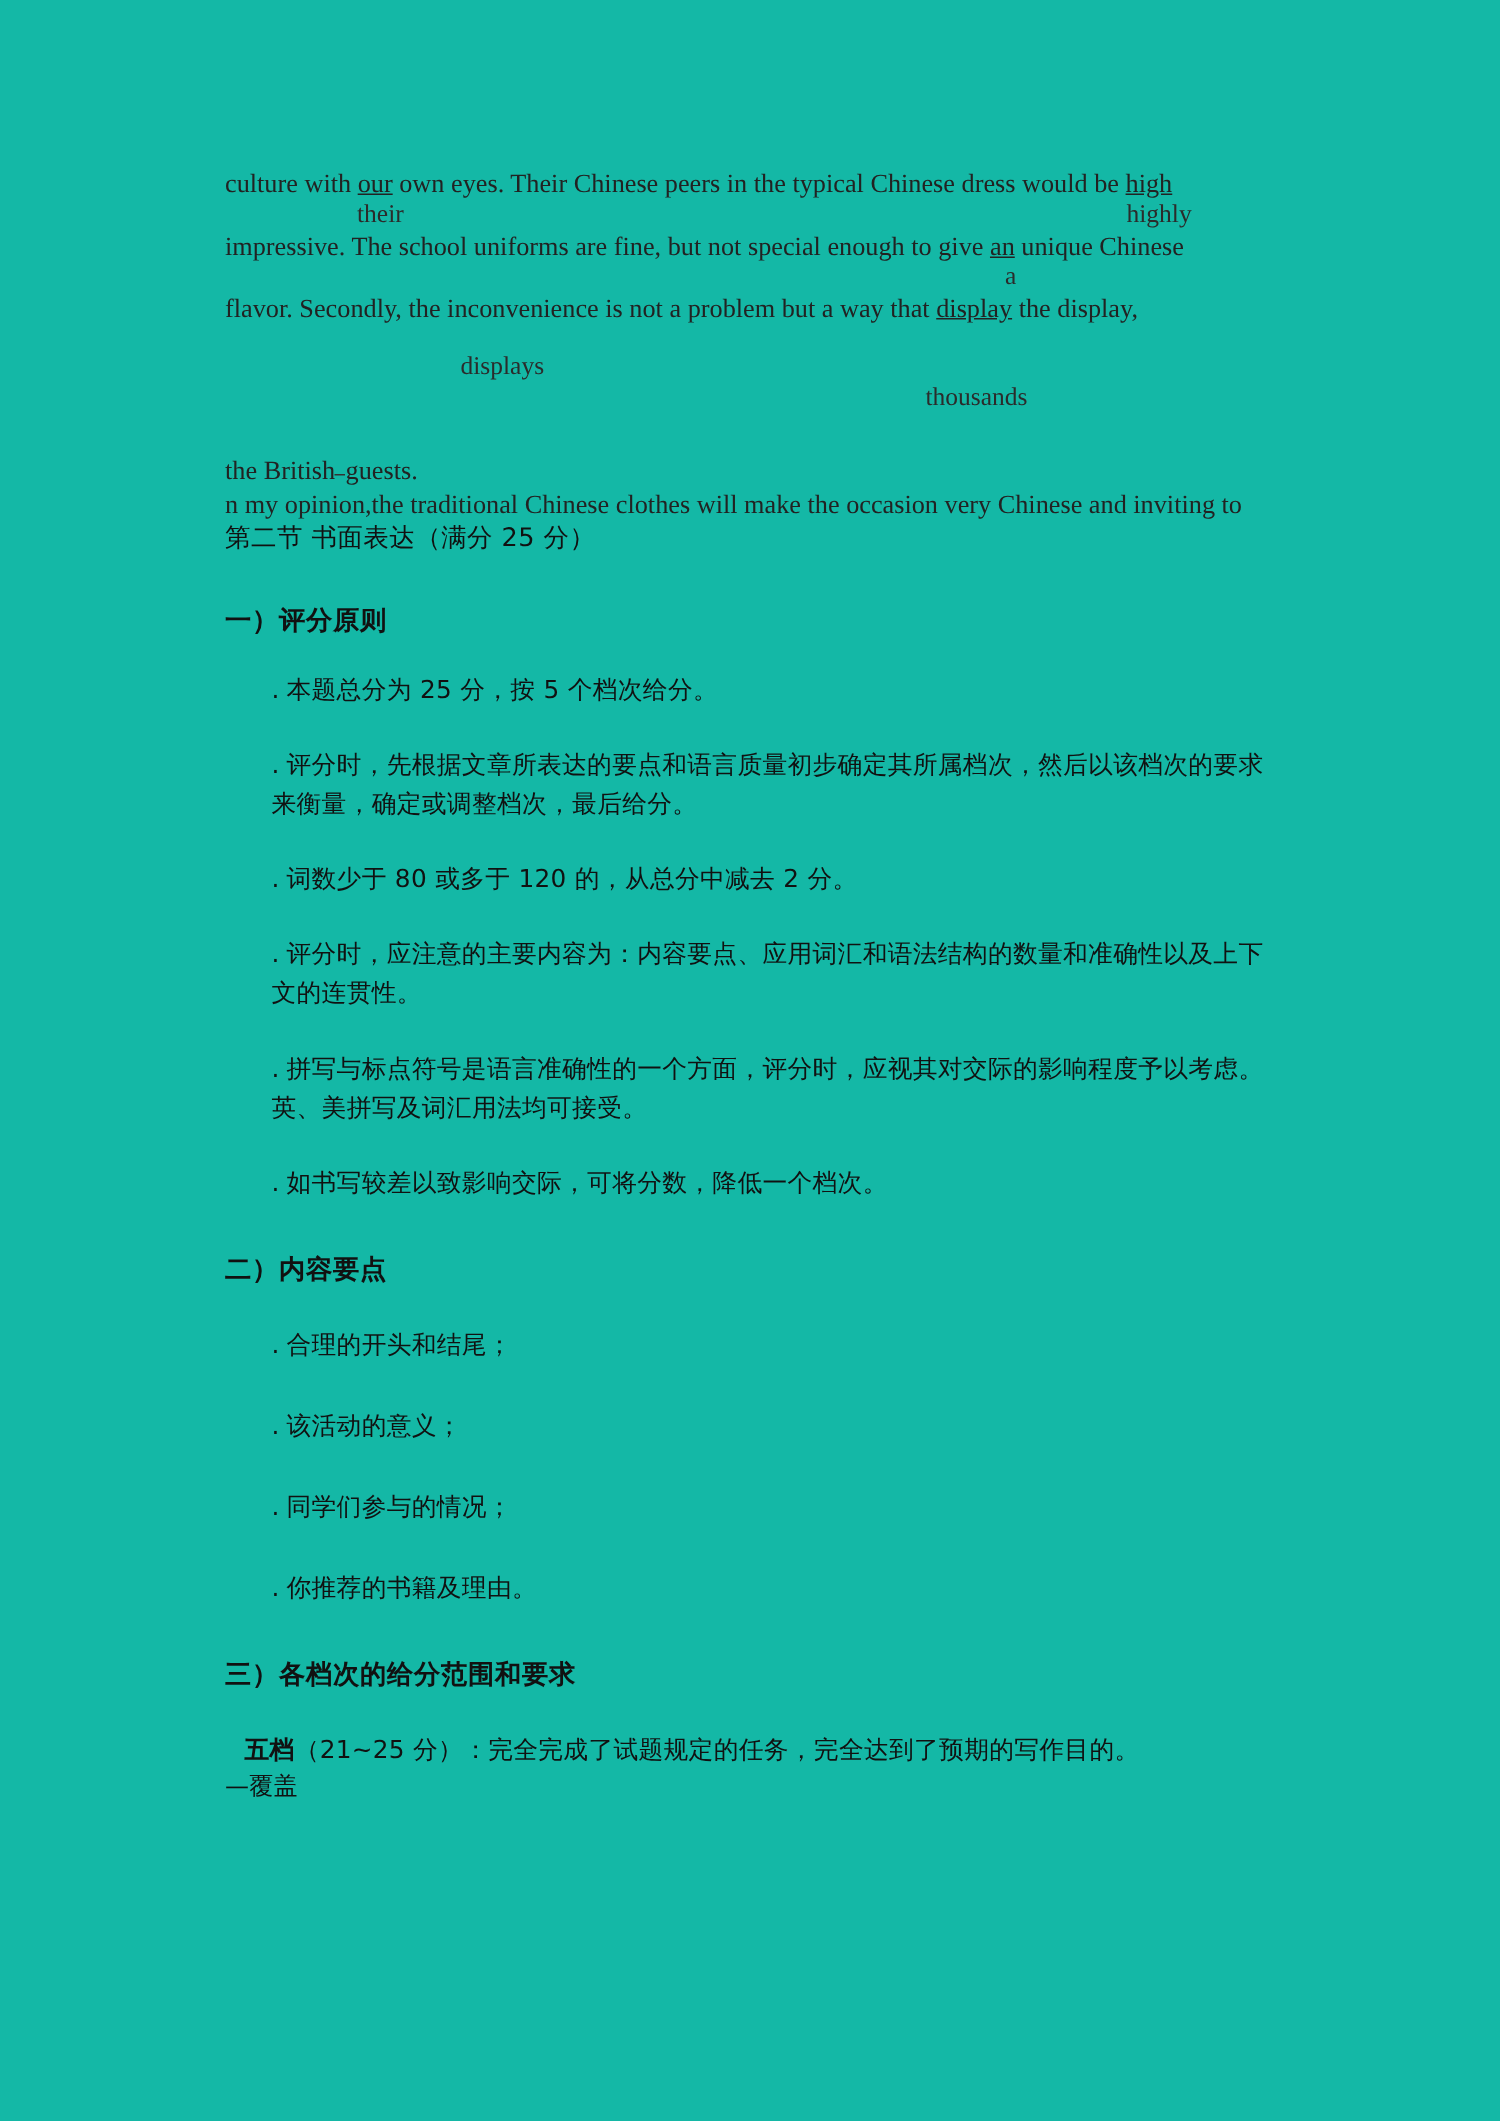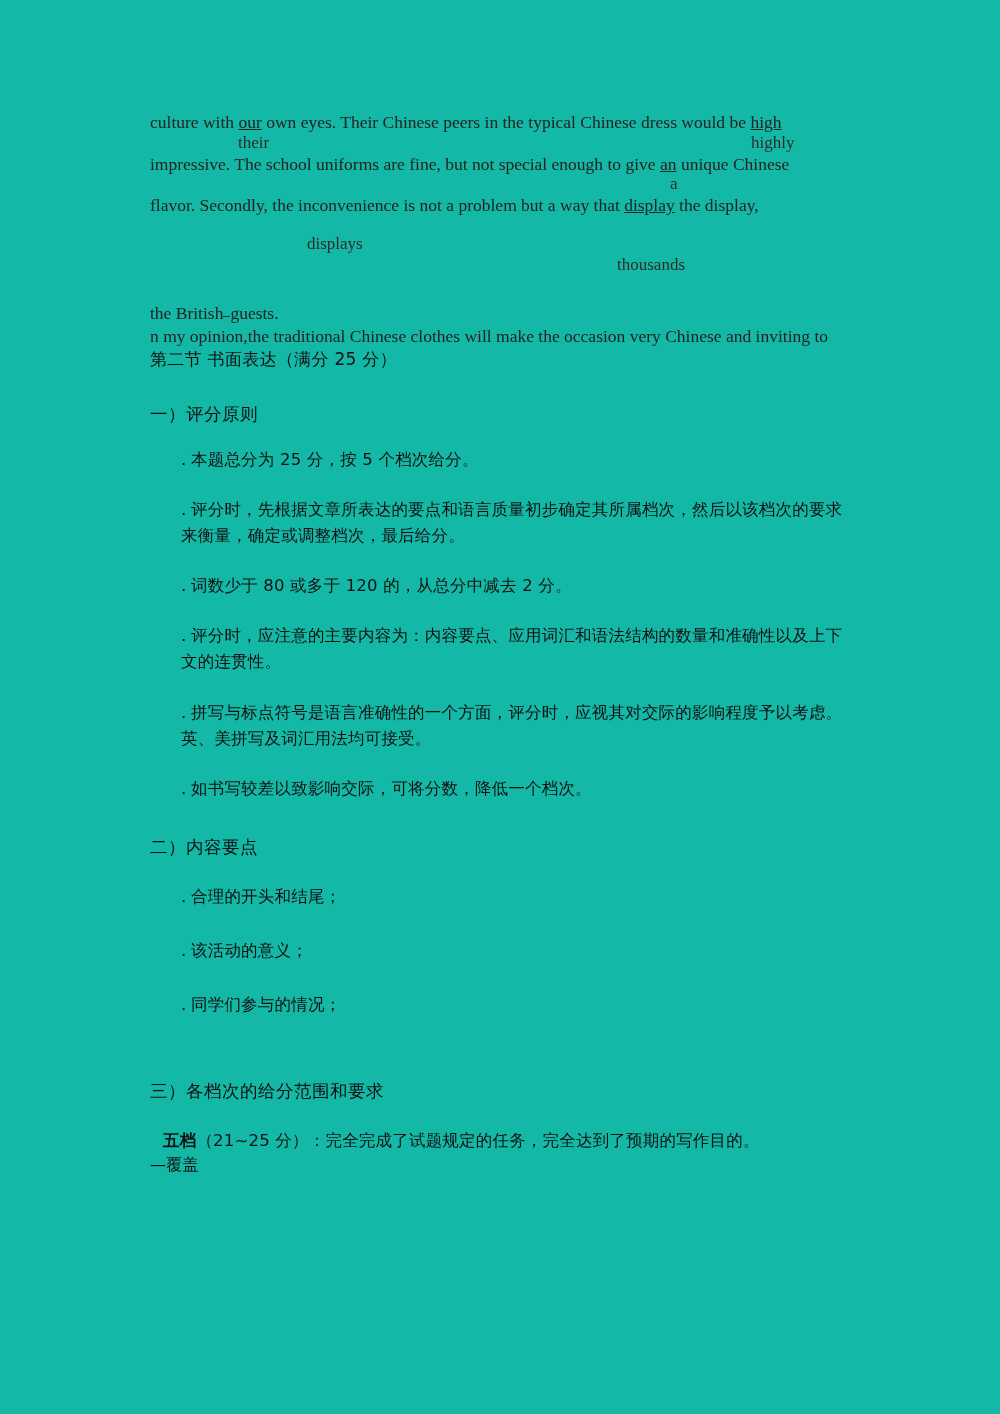--- a/index.html
+++ b/index.html
@@ -74,21 +74,21 @@
   .cn {
     font-family: "DejaVu Sans", "Liberation Sans", sans-serif;
     color: #111111;
   }
   .sec-title {
     font-size: 17px;
     line-height: 1.5;
     letter-spacing: 0.3px;
   }
   .head-bold {
-    font-weight: normal;
+    font-weight: bold;
     font-size: 17.5px;
     letter-spacing: 0.5px;
     line-height: 1.5;
   }
   .para {
     font-size: 16.5px;
     line-height: 1.58;
     letter-spacing: 0.2px;
     margin-left: 31px;
   }
@@ -197,20 +197,21 @@
       <div class="spacer-28"></div>
 
       <div class="para"><span class="bullet">.</span><span>该活动的意义；</span></div>
 
       <div class="spacer-28"></div>
 
       <div class="para"><span class="bullet">.</span><span>同学们参与的情况；</span></div>
 
       <div class="spacer-28"></div>
 
+      <div class="para"><span class="bullet">.</span><span>你推荐的书籍及理由。</span></div>
 
       <div class="spacer-32"></div>
 
       <div class="head-bold">三）各档次的给分范围和要求</div>
 
       <div class="spacer-24"></div>
 
       <div class="grade-line"><span class="grade-name">五档</span><span>（21~25 分）：</span><span>完全完成了试题规定的任务，完全达到了预期的写作目的。</span></div>
 
       <div class="dash-note">—覆盖</div>

